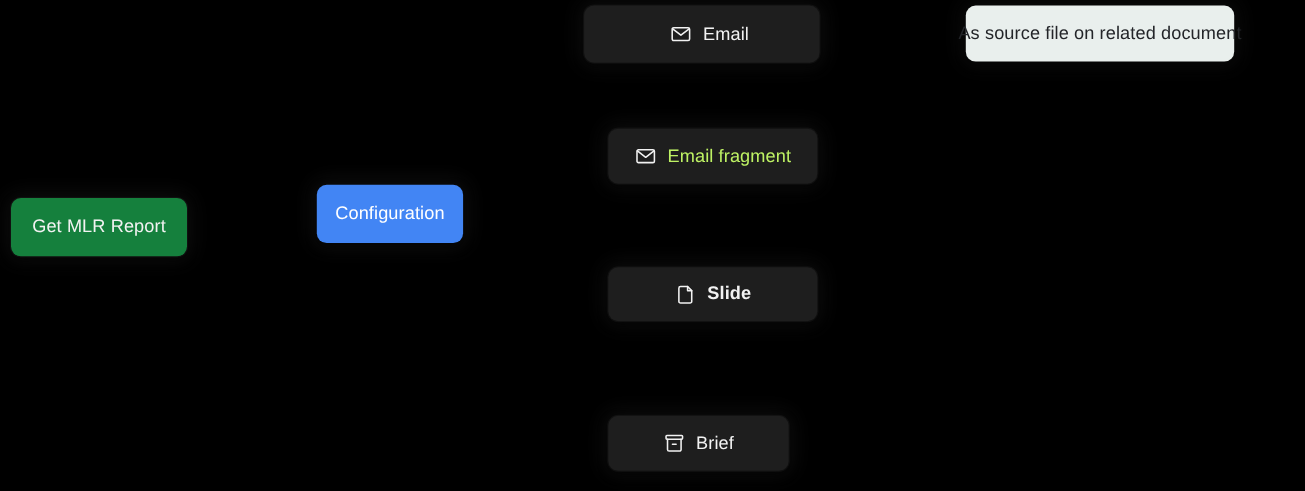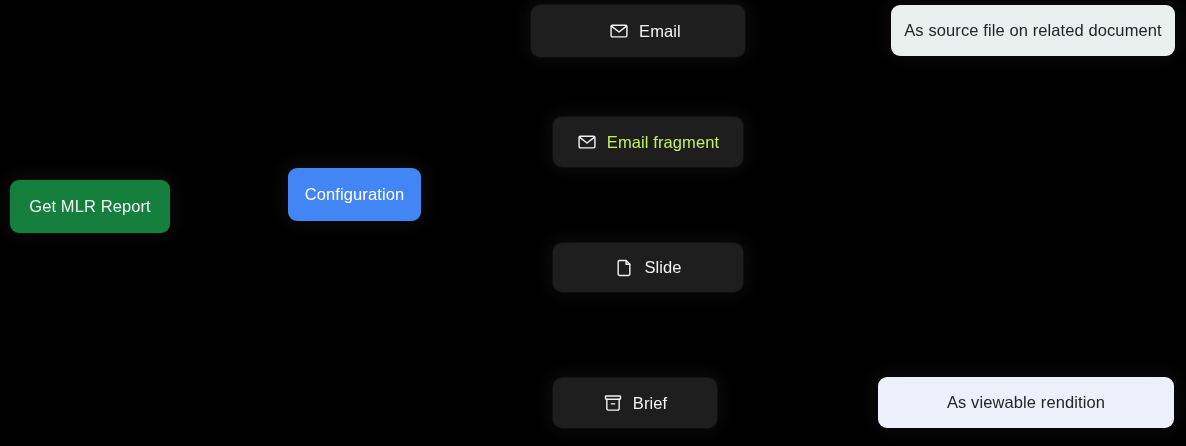--- a/index.html
+++ b/index.html
@@ -73,24 +73,24 @@
     flex: 0 0 auto;
   }
   .icon svg { display: block; }
 
   
   #node-get-mlr-report      { left: 10px;  top: 180px; width: 160px; height: 53px; }
   #node-configuration       { left: 288px; top: 168px; width: 133px; height: 53px; }
 
   #node-email               { left: 531px; top: 5px;   width: 214px; height: 52px; padding-left: 14px; }
   #node-email-fragment      { left: 553px; top: 117px; width: 190px; height: 50px; }
-  #node-slide               { left: 553px; top: 243px; width: 190px; height: 49px; }
+  #node-slide               { left: 553px; top: 243px; width: 190px; height: 49px; font-weight: bold; }
   #node-brief               { left: 553px; top: 378px; width: 164px; height: 50px; }
 
-  #node-as-source-file      { left: 878px; top: 5px;   width: 284px; height: 51px; margin-left: 13px; }
+  #node-as-source-file      { left: 878px; top: 5px;   width: 244px; height: 51px; }
   #node-as-attachment       { left: 878px; top: 180px; width: 296px; height: 52px; }
   #node-as-viewable         { left: 878px; top: 377px; width: 296px; height: 51px; }
 </style>
 </head>
 <body>
 
 <div id="canvas" style="background: rgb(0, 0, 0); width: 1186px; height: 446px;">
 
   <div class="card dark" id="node-get-mlr-report" style="background-color: #15803d; color: rgb(242, 242, 242);">
     <span class="card-label">Get MLR Report</span>
@@ -139,17 +139,14 @@
       </svg>
     </span>
     <span class="card-label">Brief</span>
   </div>
 
   <div class="card light" id="node-as-source-file" style="background-color: rgb(233, 239, 237); color: rgb(35, 37, 41);">
     <span class="card-label">As source file on related document</span>
   </div>
 
 
-  <div class="card light" id="node-as-viewable" style="background-color: rgb(237, 240, 251); color: rgb(35, 37, 41);">
-    <span class="card-label">As viewable rendition</span>
-  </div>
 
 </div>
 
 </body></html>

